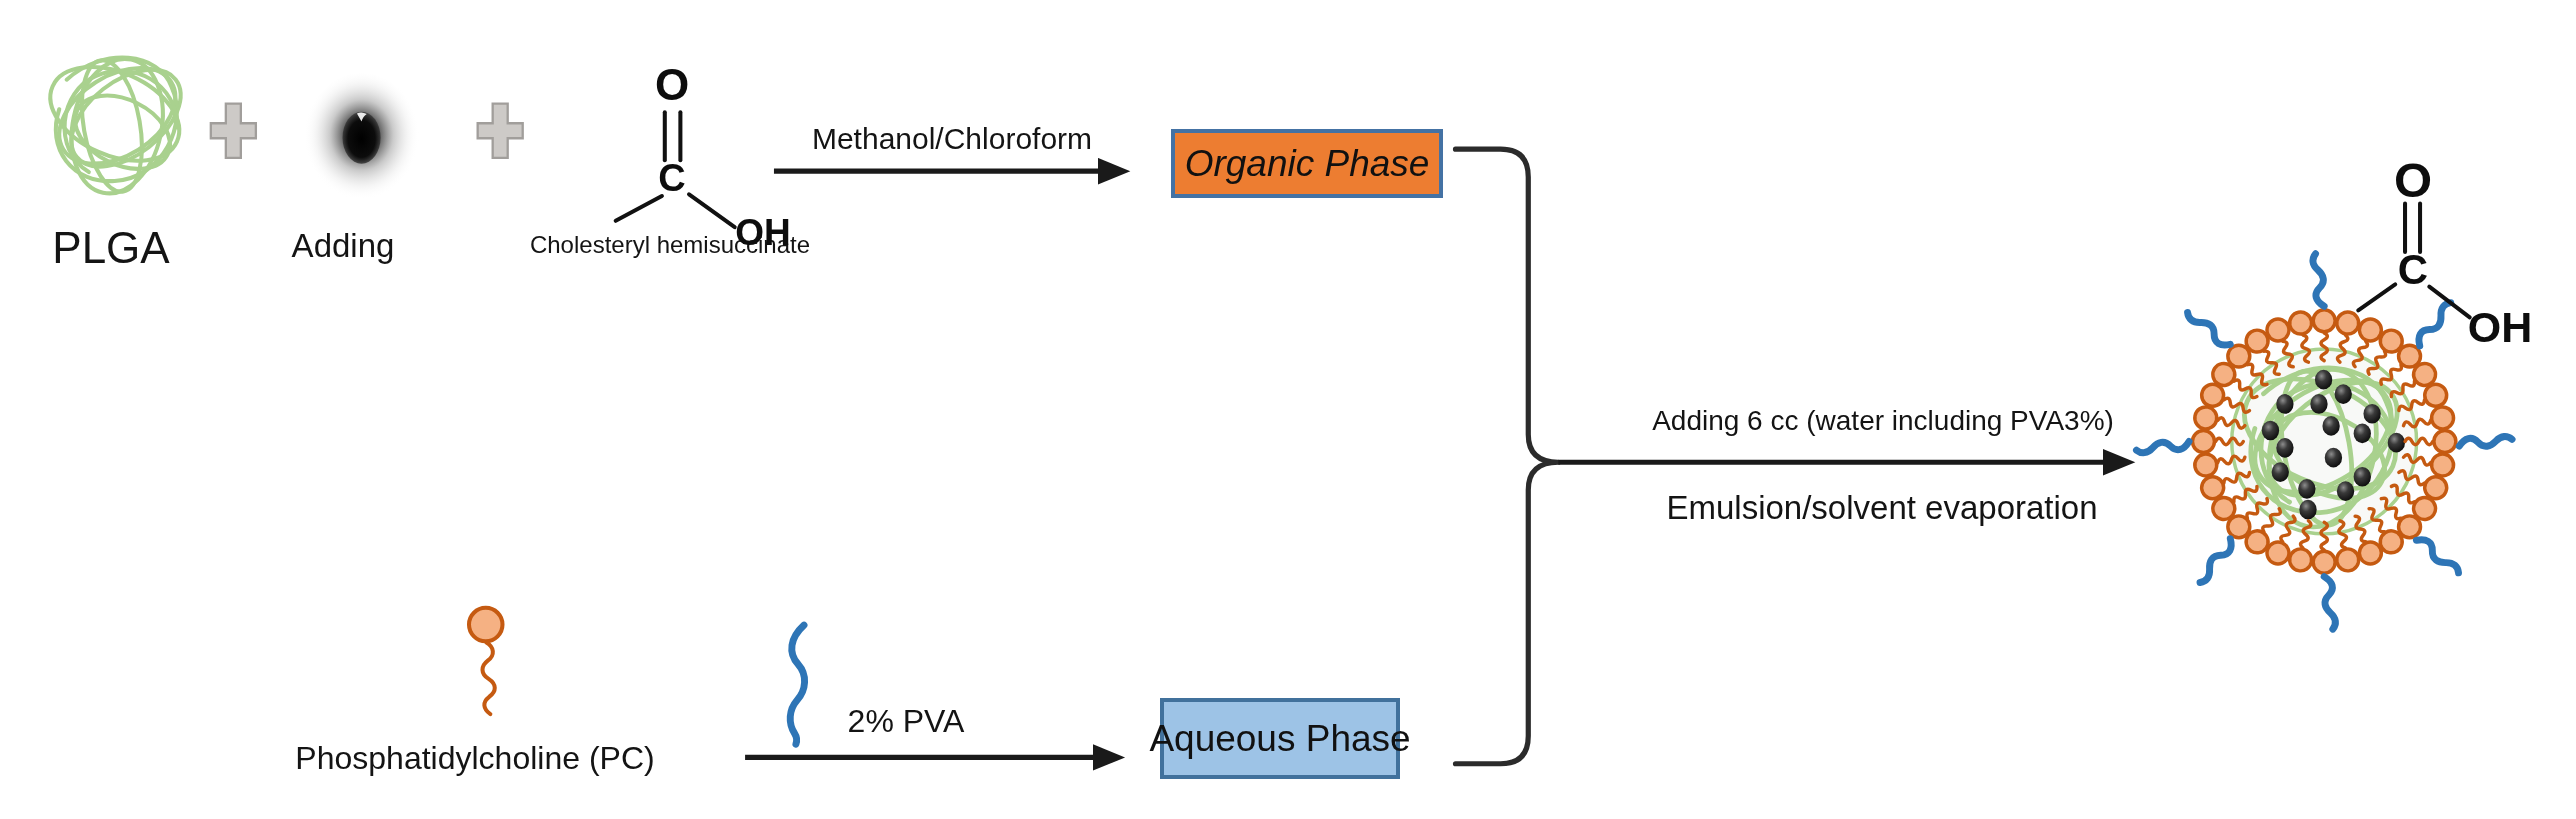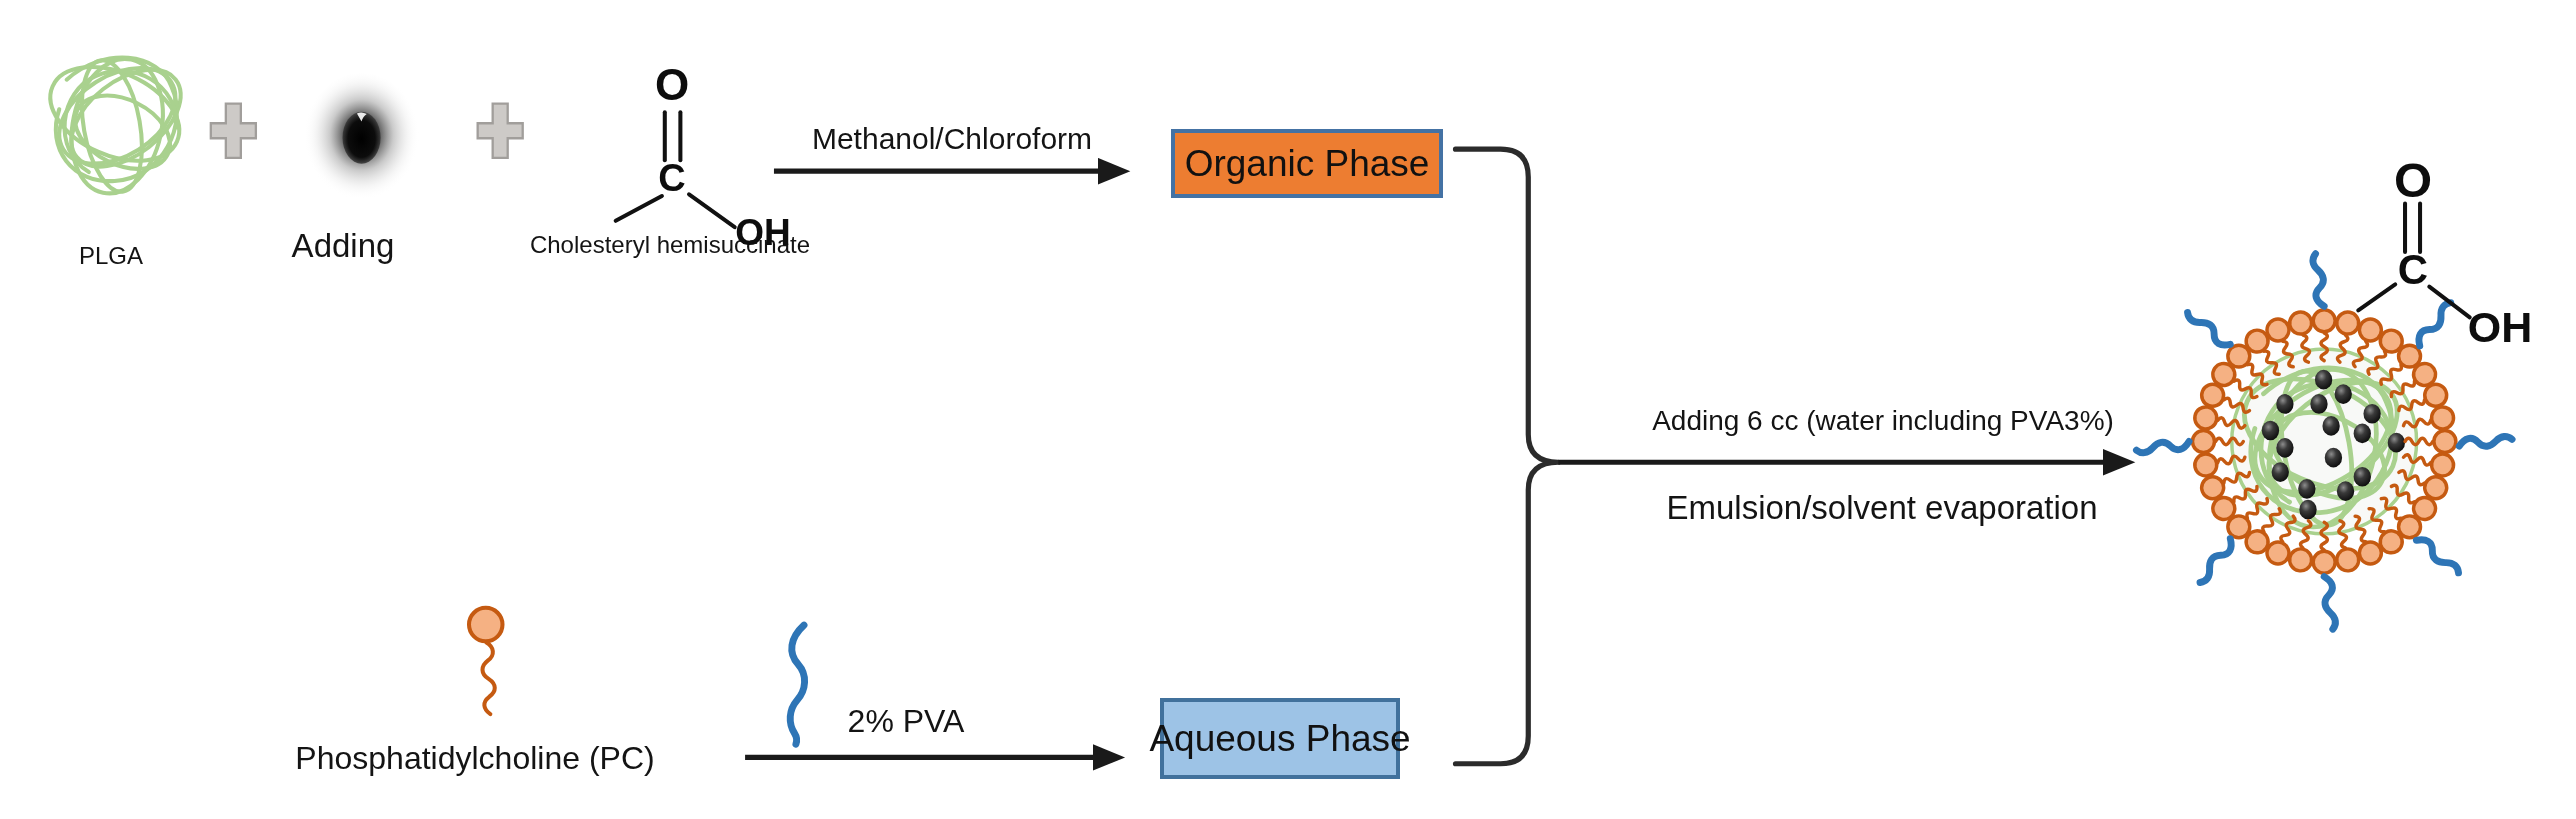--- a/index.html
+++ b/index.html
@@ -14,21 +14,21 @@
   }
   .atom{
     position:absolute;transform:translate(-50%,-50%);
     font-weight:600;color:#0d0d0d;white-space:nowrap;line-height:1;
   }
   .phase-box{
     position:absolute;display:flex;align-items:center;justify-content:center;
     color:#111;white-space:nowrap;line-height:1;box-sizing:border-box;
   }
   #organic-box{left:1171px;top:129px;width:272px;height:69px;
-    background:#ED7D31;border:4px solid #4472A4;font-size:37px;}
+    background:#ED7D31;border:4px solid #4472A4;font-size:37px;font-style:italic;}
   #aqueous-box{left:1160px;top:698px;width:240px;height:81px;
     background:#9DC3E6;border:4px solid #41719C;font-size:37px;}
   
   .arrow{stroke:#1a1a1a;stroke-width:9;fill:none;}
   .bond{stroke:#111;stroke-width:7;fill:none;stroke-linecap:round;}
   .brace{stroke:#2b2b2b;stroke-width:9;fill:none;stroke-linecap:round;stroke-linejoin:round;}
   .plus{fill:#cdcac7;stroke:#a19e9b;stroke-width:4;}
   .bluesq{stroke:#2E75B6;stroke-width:12;fill:none;stroke-linecap:round;}
   .core{fill:#f8f9f7;stroke:#A9D18E;stroke-width:6;}
   .dot{fill:url(#dotG);}
@@ -186,21 +186,21 @@
     </g>
 
     <g class="bond">
       <line x1="4164" y1="352" x2="4164" y2="436"></line>
       <line x1="4190" y1="352" x2="4190" y2="436"></line>
       <line x1="4147" y1="492" x2="4083" y2="537"></line>
       <line x1="4206" y1="496" x2="4276" y2="549"></line>
     </g>
   </svg>
 
-  <div class="lbl" style="left:111px;top:256px;font-size:24px">PLGA</div>
+  <div class="lbl" style="left:111px;top:248px;font-size:44px">PLGA</div>
   <div class="lbl" style="left:343px;top:245px;font-size:33px">Adding</div>
   <div class="lbl" style="left:670px;top:245px;font-size:24px">Cholesteryl hemisuccinate</div>
   <div class="lbl" style="left:952px;top:139px;font-size:30px">Methanol/Chloroform</div>
 
   <div class="atom" style="left:672px;top:85px;font-size:44px">O</div>
   <div class="atom" style="left:672px;top:178px;font-size:38px">C</div>
   <div class="atom" style="left:763px;top:232px;font-size:37px">OH</div>
 
   <div class="phase-box" id="organic-box">
     <span>Organic Phase</span>

